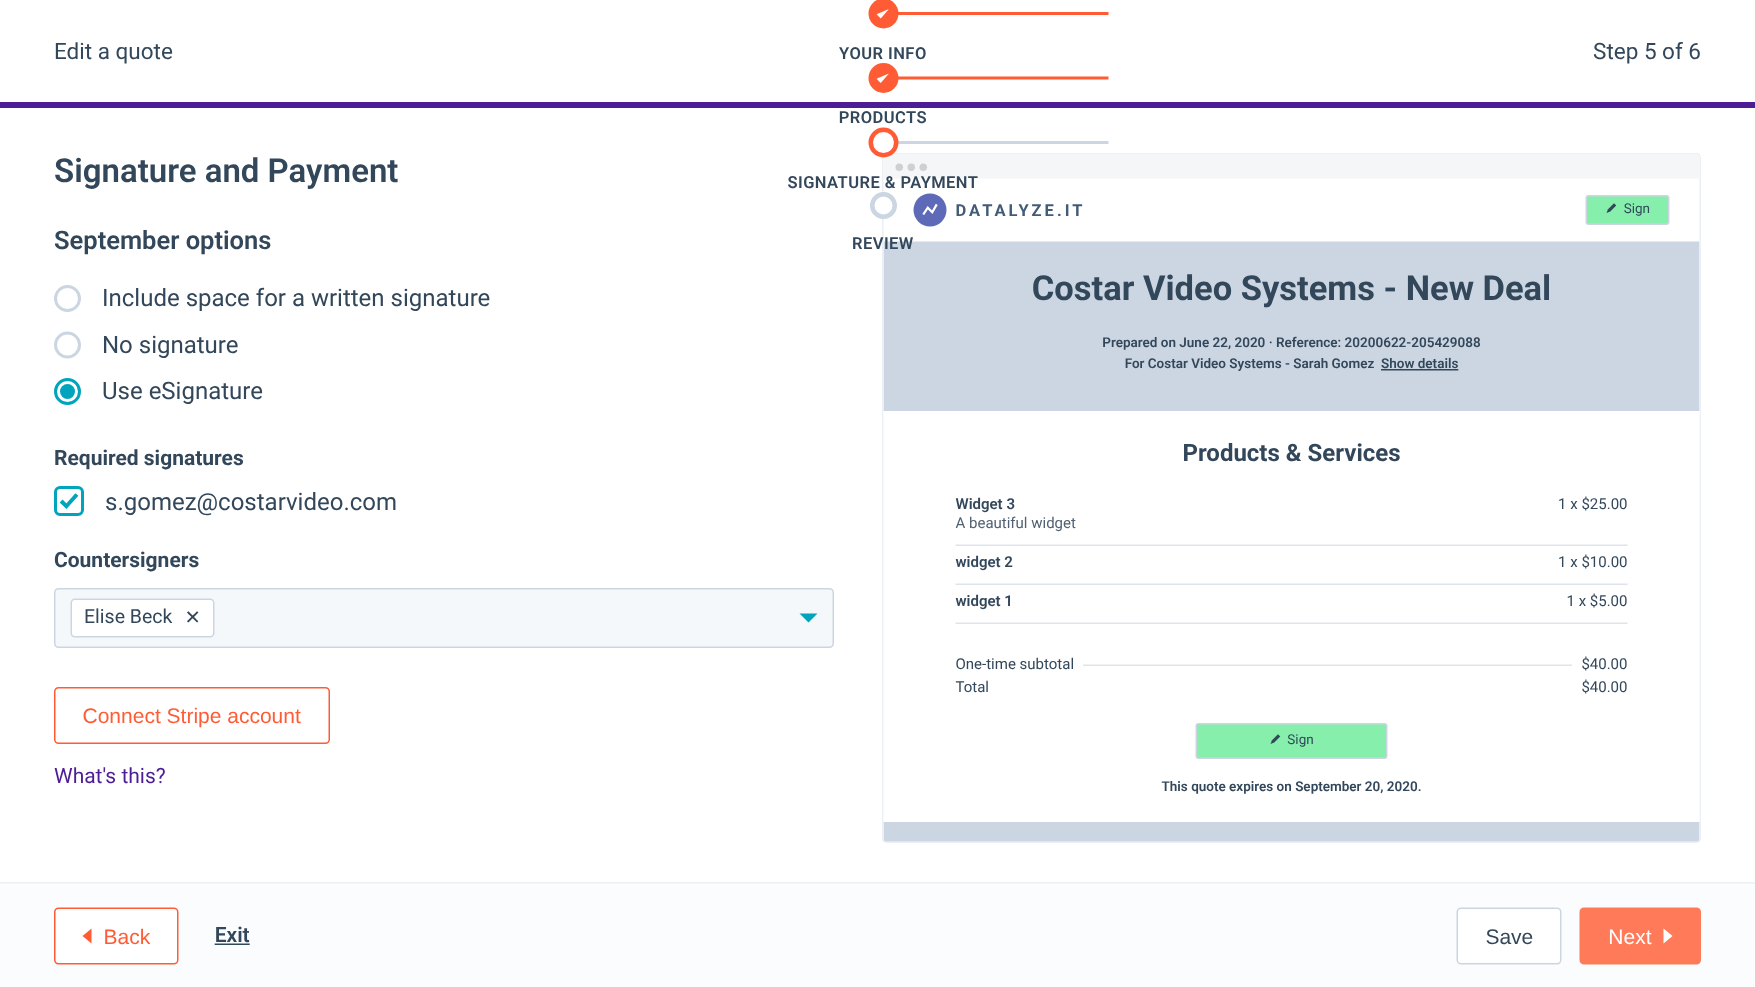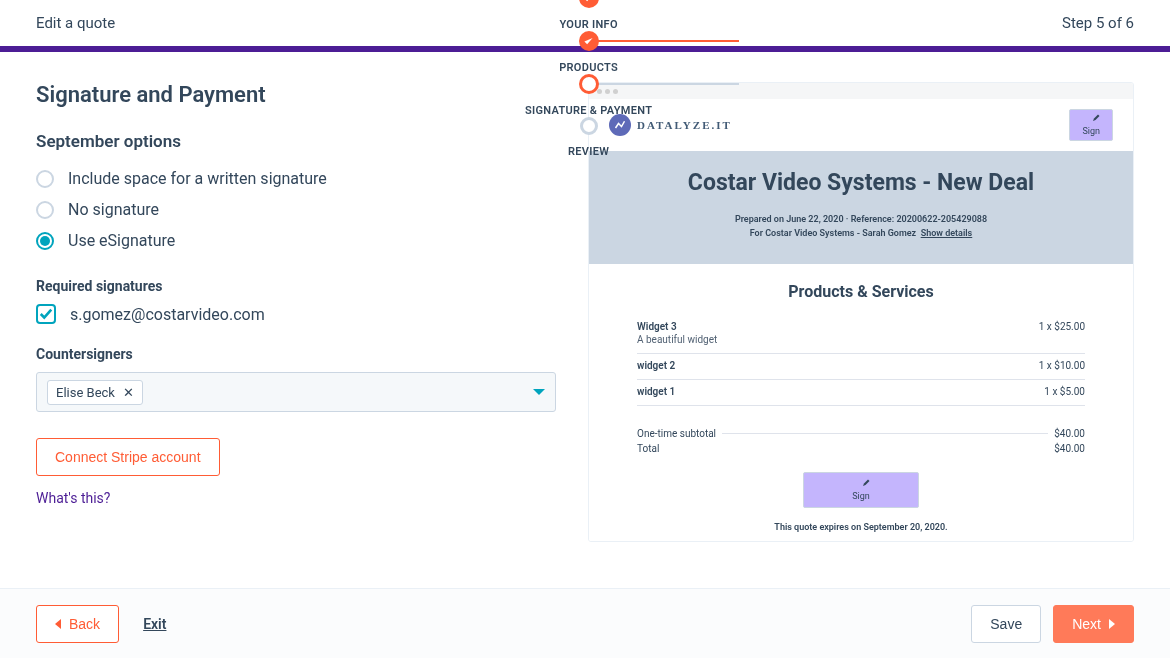--- a/index.html
+++ b/index.html
@@ -10,23 +10,23 @@
     background: #fff;
     width: 1170px;
     height: 658px;
     overflow: hidden;
     position: relative;
   }
   
   .header {
     display: flex;
     align-items: center;
-    height: 52px;
+    height: 72px;
     padding: 0 36px;
-    border-bottom: 6px solid #4c1d95;
+    border-bottom: 4px solid #4c1d95;
   }
   .header-title {
     font-size: 15px;
     color: #33475b;
     white-space: nowrap;
   }
   .stepper-wrap {
     flex: 1;
     display: flex;
     justify-content: center;
@@ -245,35 +245,34 @@
     align-items: center;
     justify-content: space-between;
     padding: 10px 20px;
   }
   .logo {
     display: flex; align-items: center; gap: 6px;
     color: #425b76;
     font-size: 11px;
     font-weight: 700;
     letter-spacing: 2px;
-    font-family: Liberation Serif, serif;
   }
   .logo-circle {
     width: 22px; height: 22px; border-radius: 50%;
     background: #5e6ab8;
     display:flex;align-items:center;justify-content:center;
   }
   .logo-circle svg { width:12px;height:12px;stroke:#fff;stroke-width:2;fill:none; }
   .mini-sign-btn {
     border: 1px solid #cbd6e2;
-    background: #c4b5fd;
+    background: #86efac;
     font-size: 9px;
     padding: 4px 12px;
     border-radius: 2px;
-    display:flex;align-items:flex-end;gap:4px;flex-direction:column;
+    display:flex;align-items:flex-start;gap:4px;
   }
   .preview-hero {
     background: #cbd6e2;
     text-align: center;
     padding: 18px 20px 22px;
   }
   .preview-hero h1 {
     font-size: 23px;
     font-weight: 700;
     color: #33475b;

